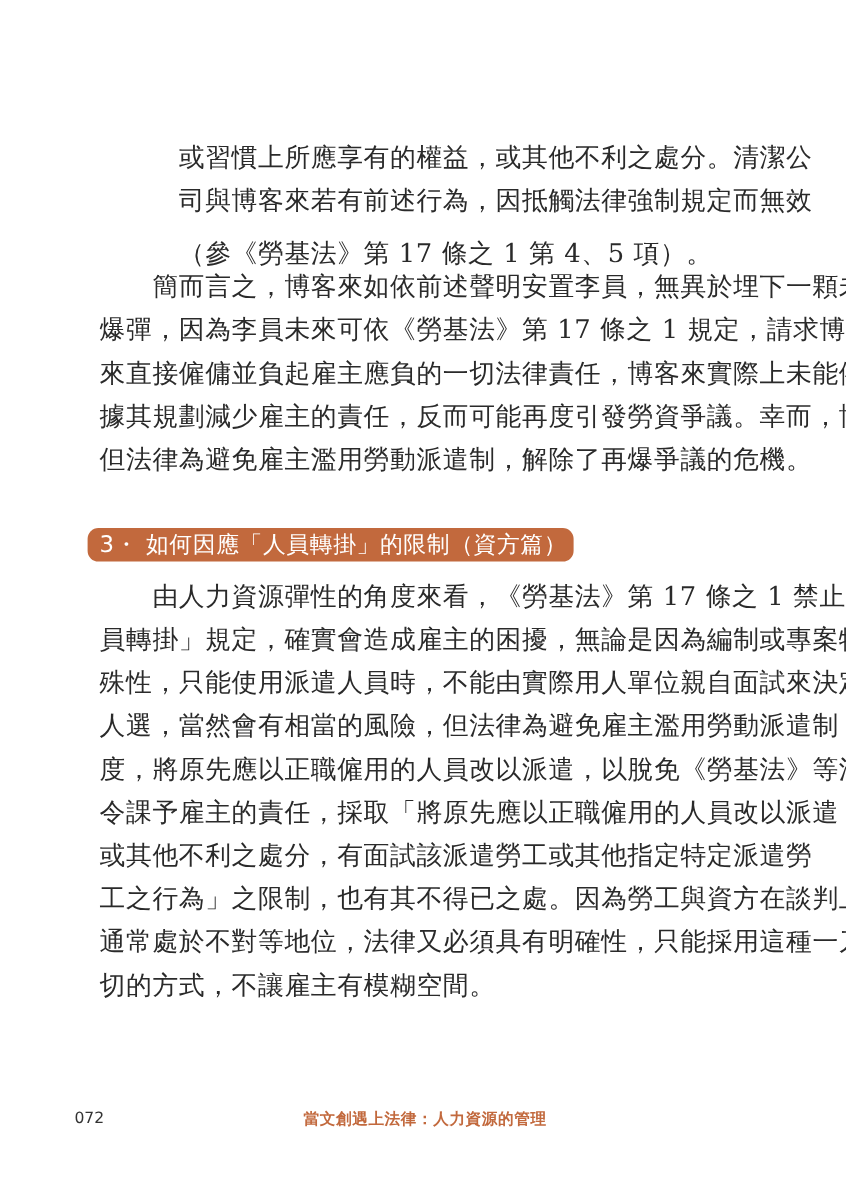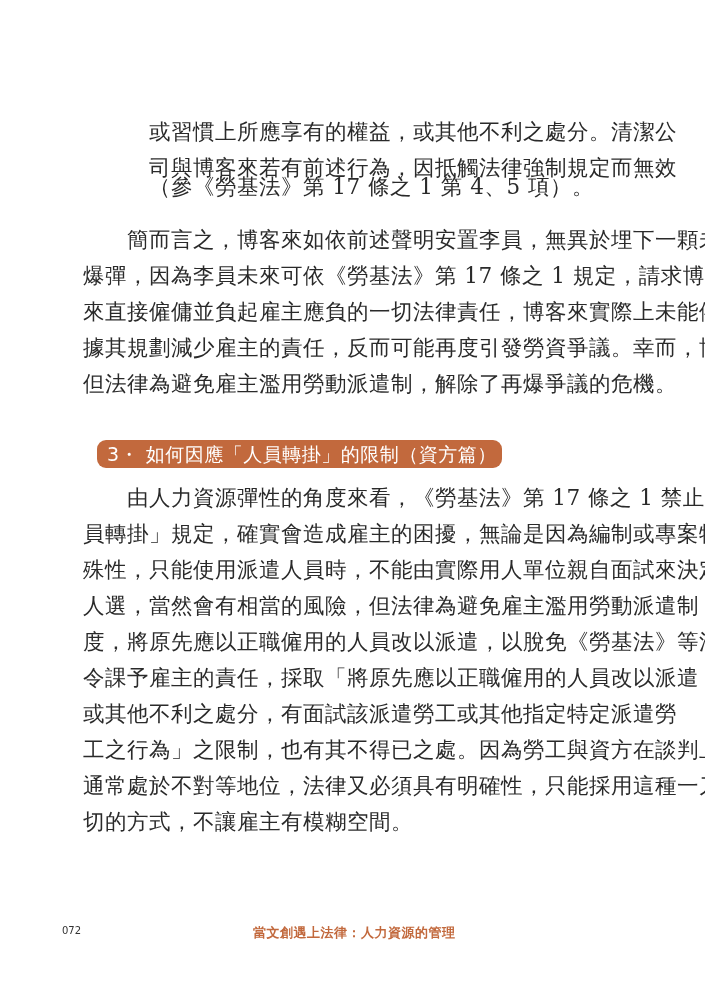--- a/index.html
+++ b/index.html
@@ -27,46 +27,45 @@
       background: #c2693d;
       border-radius: 9px;
       color: #ffffff;
       font-family: "DejaVu Sans", "Liberation Sans", sans-serif;
       font-size: 19px;
       line-height: 28px;
       padding-left: 10px;
       box-sizing: border-box;
       white-space: nowrap;
       letter-spacing: 0.5px;
-      margin-left: 24px;
     }
     .footer-page {
       position: absolute;
       left: 62px; top: 925px;
       font-family: "DejaVu Sans", "Liberation Sans", sans-serif;
-      font-size: 10px;
+      font-size: 13px;
       color: #333;
     }
     .footer-title {
       position: absolute;
       left: 253px; top: 924px;
       font-family: Liberation Mono, monospace;
       font-size: 13px;
       font-weight: bold;
       color: #c2693d;
       letter-spacing: 0.5px;
     }
   </style>
 </head>
 <body>
 
 <div>
   <div class="line quote-line" style="top:121px">或習慣上所應享有的權益，或其他不利之處分。清潔公</div>
   <div class="line quote-line" style="top:157px">司與博客來若有前述行為，因抵觸法律強制規定而無效</div>
-  <div class="line quote-line" style="top:176px">（參《勞基法》第 17 條之 1 第 4、5 項）。</div>
+  <div class="line quote-line" style="top:201px">（參《勞基法》第 17 條之 1 第 4、5 項）。</div>
 </div>
 
 <div>
   <div class="line para-line" style="top:229px">　　簡而言之，博客來如依前述聲明安置李員，無異於埋下一顆未</div>
   <div class="line para-line" style="top:265px">爆彈，因為李員未來可依《勞基法》第 17 條之 1 規定，請求博客</div>
   <div class="line para-line" style="top:301px">來直接僱傭並負起雇主應負的一切法律責任，博客來實際上未能依</div>
   <div class="line para-line" style="top:337px">據其規劃減少雇主的責任，反而可能再度引發勞資爭議。幸而，博</div>
   <div class="line para-line" style="top:373px">但法律為避免雇主濫用勞動派遣制，解除了再爆爭議的危機。</div>
 </div>
 

